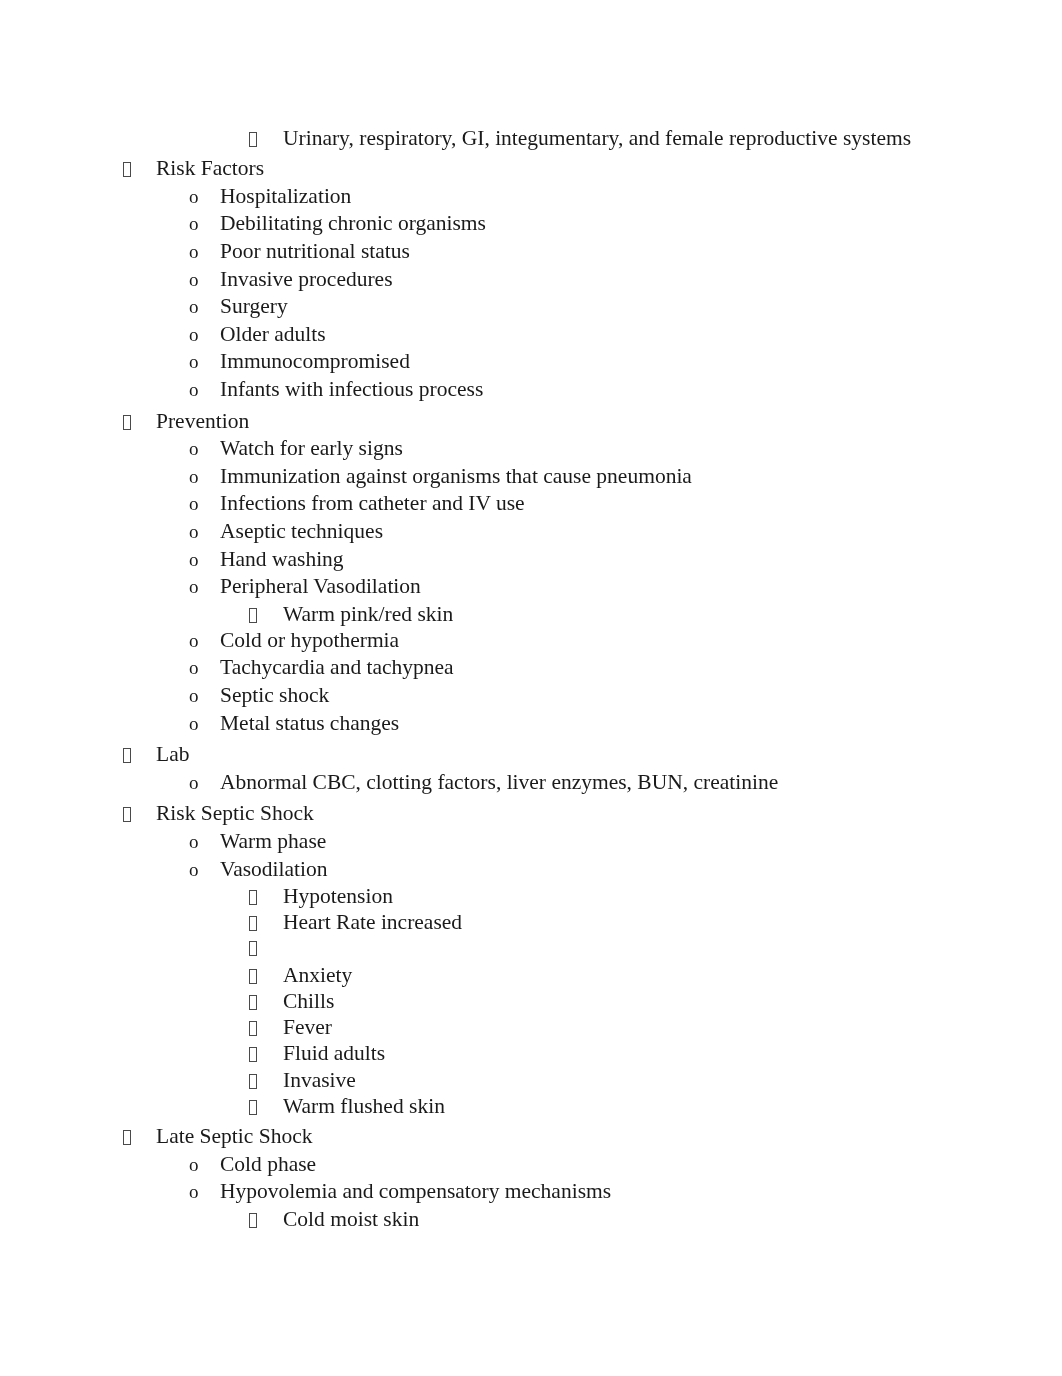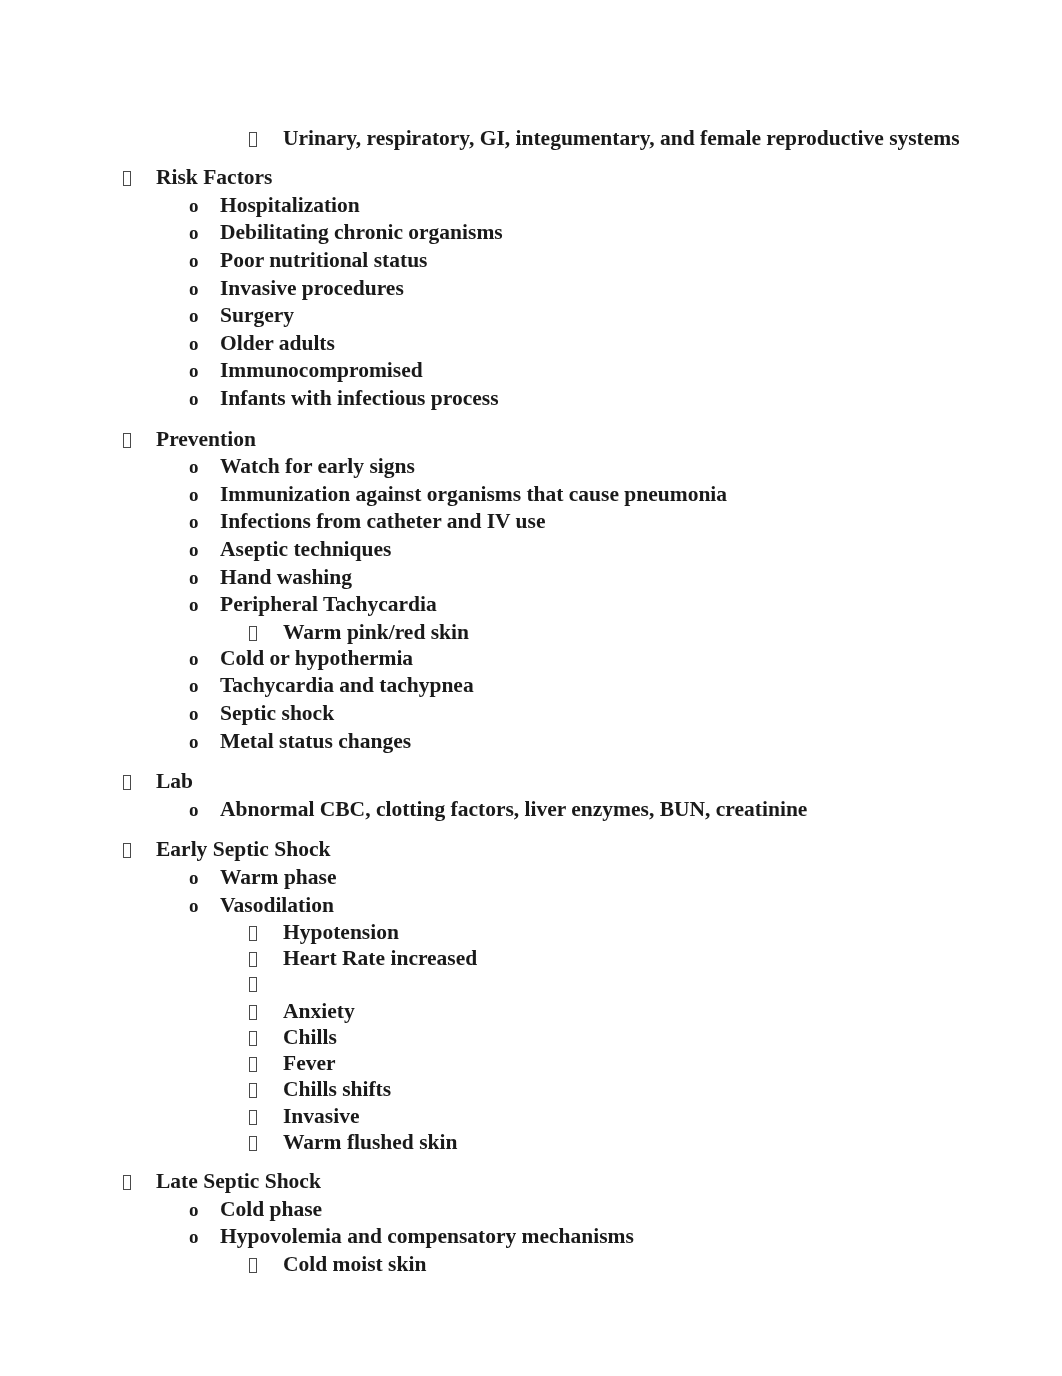--- a/index.html
+++ b/index.html
@@ -32,21 +32,20 @@
     padding: 0;
     list-style: none;
   }
 
   
   .row {
     display: flex;
     align-items: baseline;
     font-size: 21.5px;
     white-space: nowrap;
-    font-weight: bold;
   }
 
   .marker {
     flex: 0 0 auto;
     text-align: left;
   }
 
   .label {
     flex: 0 0 auto;
   }
@@ -91,21 +90,21 @@
     display: inline-block;
     width: 8px;
     height: 15px;
     border: 1.3px solid #4a4a4a;
     box-sizing: border-box;
     vertical-align: -2px;
   }
 
   
   .gap-before {
-    margin-top: 13px;
+    margin-top: 4px;
   }
 </style>
 </head>
 <body>
 
 <div class="page">
   <div class="outline" id="outline-root">
       <div class="row lvl3">
         <span class="marker"><span class="tofu"></span></span>
         <span class="label">Urinary, respiratory, GI, integumentary, and female reproductive systems</span>
@@ -165,21 +164,21 @@
       <div class="row lvl2">
         <span class="marker">o</span>
         <span class="label">Aseptic techniques</span>
       </div>
       <div class="row lvl2">
         <span class="marker">o</span>
         <span class="label">Hand washing</span>
       </div>
       <div class="row lvl2">
         <span class="marker">o</span>
-        <span class="label">Peripheral Tachycardia</span>
+        <span class="label">Peripheral Vasodilation</span>
       </div>
       <div class="row lvl3">
         <span class="marker"><span class="tofu"></span></span>
         <span class="label">Warm pink/red skin</span>
       </div>
       <div class="row lvl2">
         <span class="marker">o</span>
         <span class="label">Cold or hypothermia</span>
       </div>
       <div class="row lvl2">
@@ -197,21 +196,21 @@
       <div class="row lvl1 gap-before">
         <span class="marker"><span class="tofu"></span></span>
         <span class="label">Lab</span>
       </div>
       <div class="row lvl2">
         <span class="marker">o</span>
         <span class="label">Abnormal CBC, clotting factors, liver enzymes, BUN, creatinine</span>
       </div>
       <div class="row lvl1 gap-before">
         <span class="marker"><span class="tofu"></span></span>
-        <span class="label">Early Septic Shock</span>
+        <span class="label">Risk Septic Shock</span>
       </div>
       <div class="row lvl2">
         <span class="marker">o</span>
         <span class="label">Warm phase</span>
       </div>
       <div class="row lvl2">
         <span class="marker">o</span>
         <span class="label">Vasodilation</span>
       </div>
       <div class="row lvl3">
@@ -232,21 +231,21 @@
       <div class="row lvl3">
         <span class="marker"><span class="tofu"></span></span>
         <span class="label">Chills</span>
       </div>
       <div class="row lvl3">
         <span class="marker"><span class="tofu"></span></span>
         <span class="label">Fever</span>
       </div>
       <div class="row lvl3">
         <span class="marker"><span class="tofu"></span></span>
-        <span class="label">Chills shifts</span>
+        <span class="label">Fluid adults</span>
       </div>
       <div class="row lvl3">
         <span class="marker"><span class="tofu"></span></span>
         <span class="label">Invasive</span>
       </div>
       <div class="row lvl3">
         <span class="marker"><span class="tofu"></span></span>
         <span class="label">Warm flushed skin</span>
       </div>
       <div class="row lvl1 gap-before">

